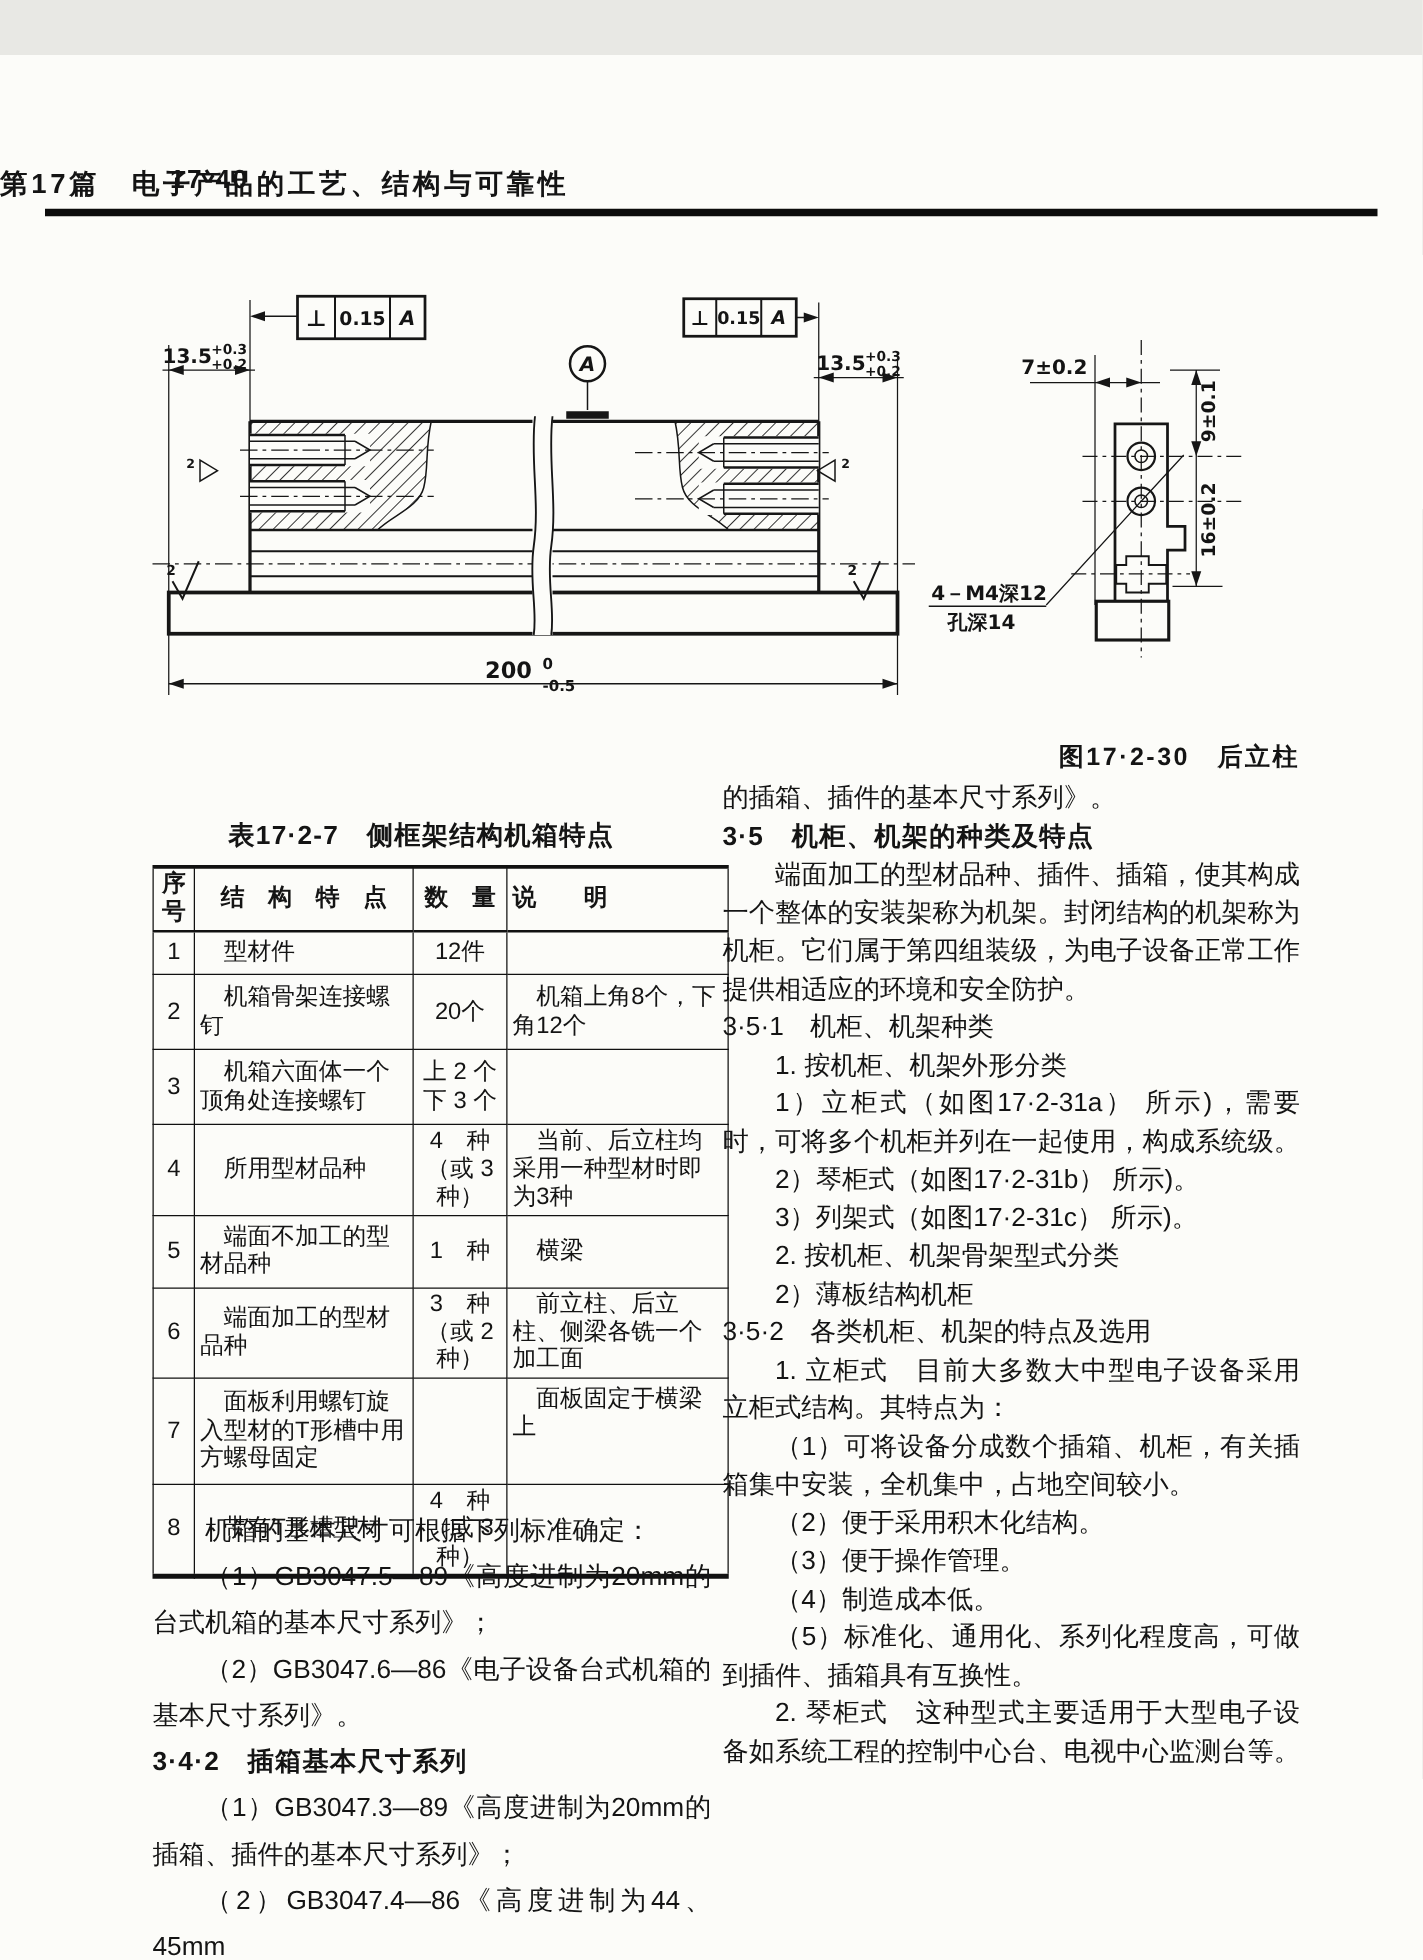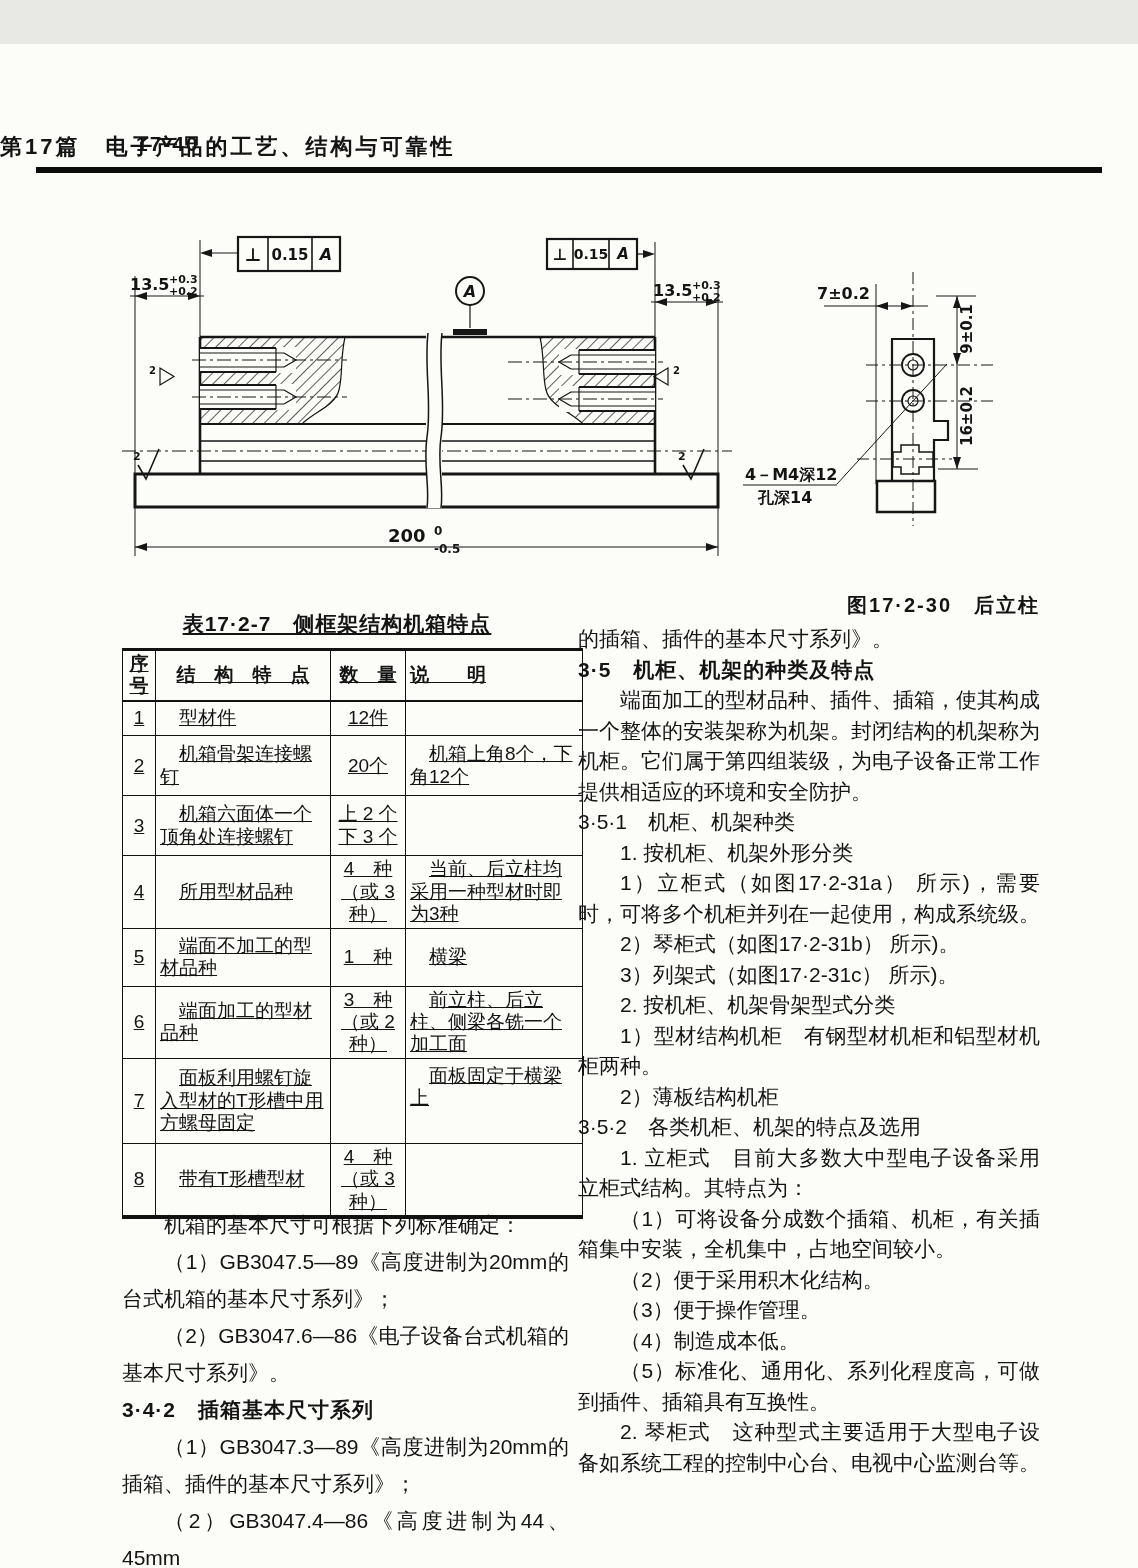--- a/index.html
+++ b/index.html
@@ -8,21 +8,21 @@
   
   .pageno{position:absolute;left:136px;top:88px;font-size:21px;font-weight:bold;letter-spacing:2px;}
   .htitle{position:absolute;left:0;right:0;top:88px;text-align:left;font-size:22px;font-weight:bold;letter-spacing:3px;}
   .hrule{position:absolute;left:36px;top:123px;width:1066px;height:6px;background:#0c0c0c;}
   
   .drawing{position:absolute;left:100px;top:158px;width:940px;height:415px;}
   .figcap{position:absolute;left:100px;top:548px;width:940px;text-align:right;
           font-size:20px;font-weight:bold;letter-spacing:2px;}
   svg text{font-family:"DejaVu Sans","Liberation Sans",sans-serif;fill:#141414;}
   
-  .tblwrap{position:absolute;left:122px;top:566px;width:430px;text-decoration:underline;}
+  .tblwrap{position:absolute;left:122px;top:610px;width:430px;}
   .tbltitle{text-align:center;font-size:21px;font-weight:bold;margin:0 0 10px 0;letter-spacing:1px;}
   table.spec{border-collapse:collapse;table-layout:fixed;width:424px;
              border-top:3px solid #111;border-bottom:4px solid #111;}
   table.spec td{border:1.5px solid #111;font-size:19px;line-height:1.18;padding:2px 4px;vertical-align:middle;}
   table.spec tr.rhead td{border-bottom:2.5px solid #111;font-weight:bold;text-align:center;}
   td.c-no{width:24px;text-align:center;padding:2px 1px;}
   td.c-feat{width:166px;text-indent:1em;}
   td.c-qty{width:66px;text-align:center;white-space:pre-line;}
   td.c-note{width:168px;text-indent:1em;}
   .th-sn{font-size:14px;line-height:1.1;white-space:pre-line;font-weight:bold;}
@@ -313,21 +313,20 @@
   <div class="rightcol">
     <p>的插箱、插件的基本尺寸系列》。</p>
     <p class="head">3·5　机柜、机架的种类及特点</p>
     <p class="indent">端面加工的型材品种、插件、插箱，使其构成一个整体的安装架称为机架。封闭结构的机架称为机柜。它们属于第四组装级，为电子设备正常工作提供相适应的环境和安全防护。</p>
     <p>3·5·1　机柜、机架种类</p>
     <p class="indent">1. 按机柜、机架外形分类</p>
     <p class="indent">1）立柜式（如图17·2-31a） 所示)，需要时，可将多个机柜并列在一起使用，构成系统级。</p>
     <p class="indent">2）琴柜式（如图17·2-31b） 所示)。</p>
     <p class="indent">3）列架式（如图17·2-31c） 所示)。</p>
     <p class="indent">2. 按机柜、机架骨架型式分类</p>
-    <p class="indent">1）型材结构机柜　有钢型材机柜和铝型材机柜两种。</p>
     <p class="indent">2）薄板结构机柜</p>
     <p>3·5·2　各类机柜、机架的特点及选用</p>
     <p class="indent">1. 立柜式　目前大多数大中型电子设备采用立柜式结构。其特点为：</p>
     <p class="indent">（1）可将设备分成数个插箱、机柜，有关插箱集中安装，全机集中，占地空间较小。</p>
     <p class="indent">（2）便于采用积木化结构。</p>
     <p class="indent">（3）便于操作管理。</p>
     <p class="indent">（4）制造成本低。</p>
     <p class="indent">（5）标准化、通用化、系列化程度高，可做到插件、插箱具有互换性。</p>
     <p class="indent">2. 琴柜式　这种型式主要适用于大型电子设备如系统工程的控制中心台、电视中心监测台等。</p>
   </div>

